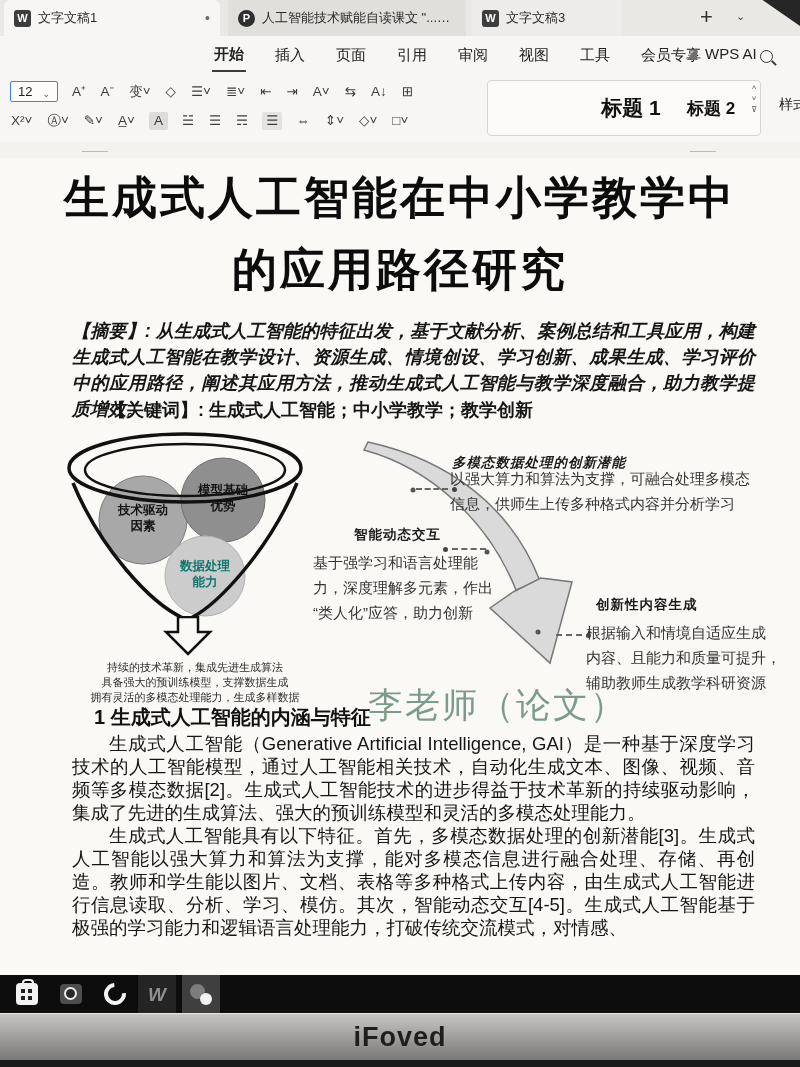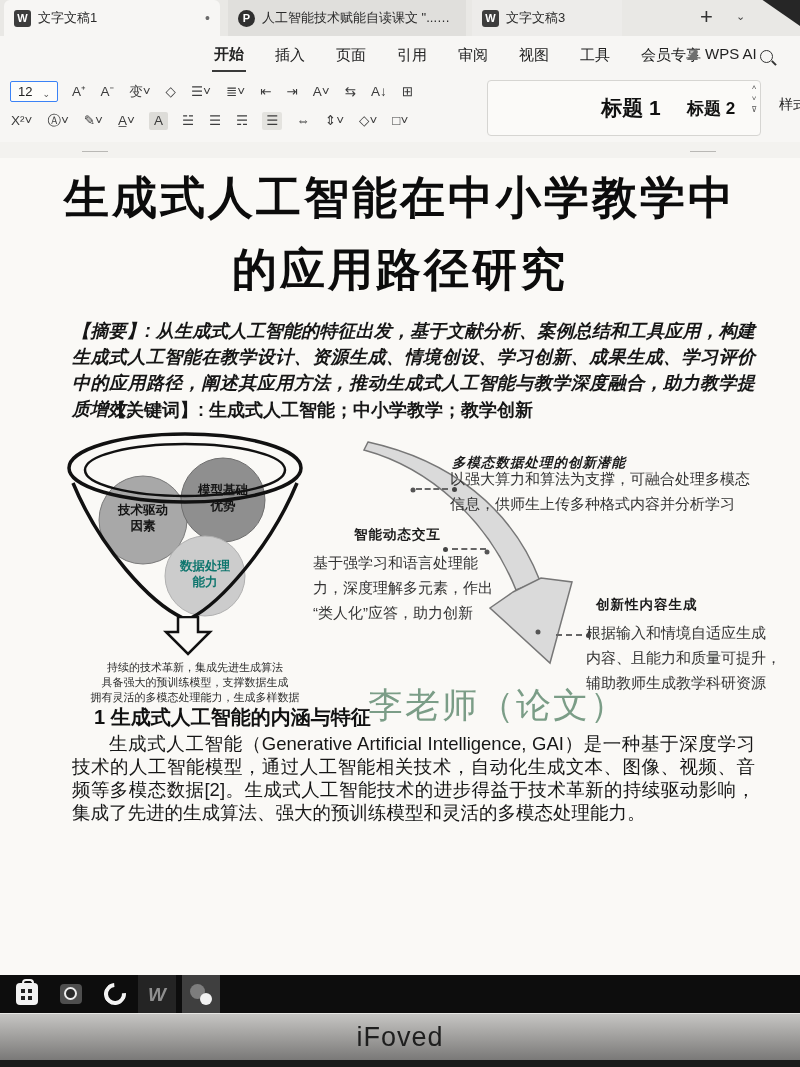--- a/index.html
+++ b/index.html
@@ -114,21 +114,21 @@
   .ic-msg{width:22px;height:22px;position:relative;}
   .ic-msg::before{content:"";position:absolute;left:0;top:1px;width:15px;height:15px;
       border-radius:50%;background:#7d7d7d;}
   .ic-msg::after{content:"";position:absolute;right:0;bottom:0;width:12px;height:12px;
       border-radius:50%;background:#f2f2f2;}
 
   
   .bezel{left:0;top:1013px;width:800px;height:47px;
          background:linear-gradient(180deg,#c6c5c3 0%,#a3a2a0 45%,#787776 100%);
          border-top:1px solid #e7e6e4;display:flex;align-items:center;justify-content:center;}
-  .brand{font-size:27px;font-weight:normal;color:#1e1e1e;letter-spacing:1px;}
+  .brand{font-size:27px;font-weight:bold;color:#1e1e1e;letter-spacing:1px;}
   .bottom-dark{left:0;top:1060px;width:800px;height:7px;background:#1b1b1b;}
 </style>
 </head>
 <body>
 
 <div class="abs tabbar" data-name="window-tab-bar">
   <div class="doc-tab t1" data-name="document-tab-1">
     <span class="tab-ico" data-name="wps-writer-doc-icon">W</span>
     <span class="tab-label" data-name="document-tab-label">文字文稿1</span>
     <span class="tab-dot" data-name="unsaved-dot-icon">•</span>
@@ -286,20 +286,21 @@
 辅助教师生成教学科研资源</div>
     <div class="conn dot-right" style="left:516px;top:214px;width:26px;" data-name="dashed-connector"></div>
   </div>
 
   <div class="abs watermark" data-name="watermark">李老师（论文）</div>
 
   <div class="abs section-heading" data-name="section-1-heading">1 生成式人工智能的内涵与特征</div>
 
   <div class="abs body-block body-text" data-name="body-text">
     <p data-name="paragraph-1">生成式人工智能（Generative Artificial Intelligence, GAI）是一种基于深度学习技术的人工智能模型，通过人工智能相关技术，自动化生成文本、图像、视频、音频等多模态数据[2]。生成式人工智能技术的进步得益于技术革新的持续驱动影响，集成了先进的生成算法、强大的预训练模型和灵活的多模态处理能力。</p>
+    <p data-name="paragraph-2">生成式人工智能具有以下特征。首先，多模态数据处理的创新潜能[3]。生成式人工智能以强大算力和算法为支撑，能对多模态信息进行融合处理、存储、再创造。教师和学生能以图片、文档、表格等多种格式上传内容，由生成式人工智能进行信息读取、分析、学习、模仿。其次，智能动态交互[4-5]。生成式人工智能基于极强的学习能力和逻辑语言处理能力，打破传统交流模式，对情感、</p>
   </div>
 </div>
 
 <div class="abs taskbar" data-name="os-taskbar">
   <div class="tk-slot" style="left:8px;" data-name="app-store-icon">
       <span class="ic-store" data-name="app-store-glyph"></span>
     </div>
   <div class="tk-slot" style="left:52px;" data-name="camera-app-icon">
       <span class="ic-camera" data-name="camera-glyph"></span>
     </div>

